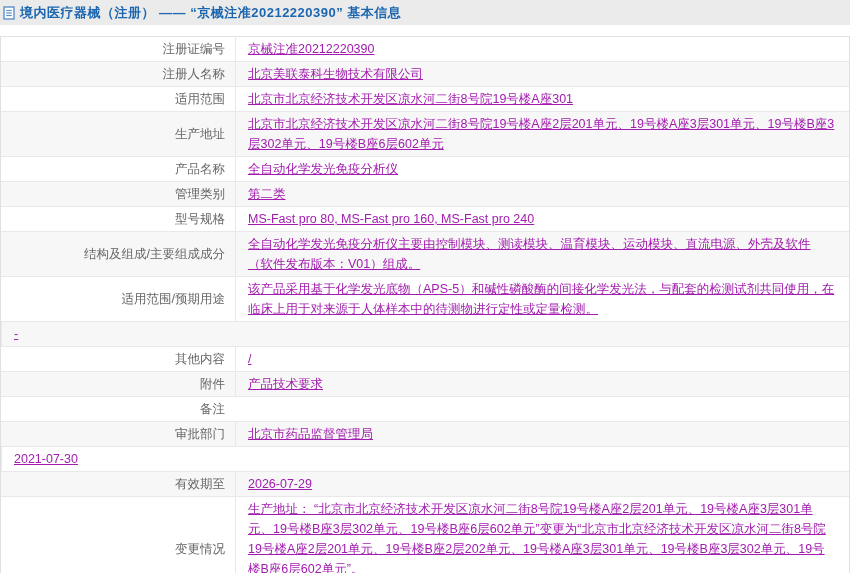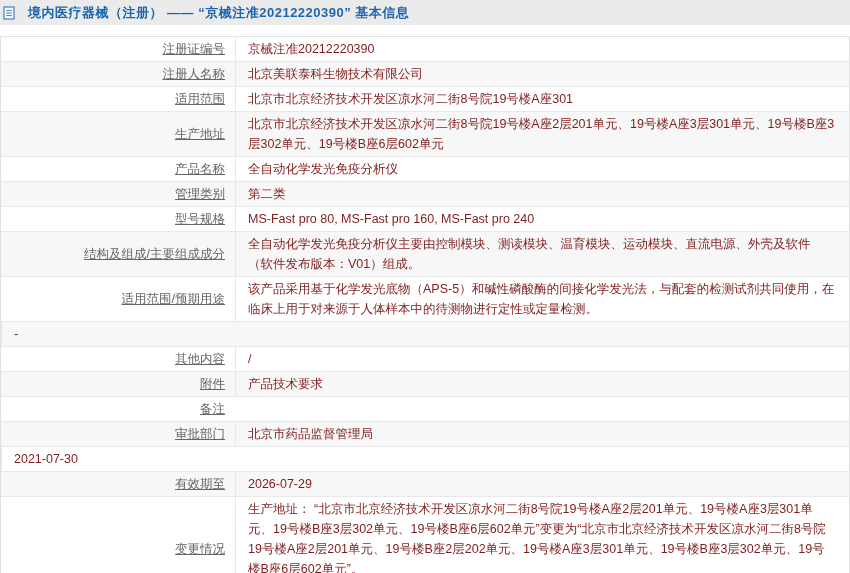--- a/index.html
+++ b/index.html
@@ -1,42 +1,42 @@
 <!DOCTYPE html>
 <html><head>
 <meta charset="utf-8">
 <style>
   * { margin:0; padding:0; box-sizing:border-box; }
   html,body { background:#fff; width:850px; }
   body { font-family:"Liberation Sans","DejaVu Sans",sans-serif; font-size:12.5px; color:#555; }
 
   .titlebar {
     height:25px; background:#ebebeb; display:flex; align-items:center;
-    padding-left:3px; gap:12px;
+    padding-left:3px; gap:4px;
   }
   .titlebar .title { color:#1c66b0; font-weight:bold; font-size:13px; letter-spacing:0.5px; }
   .doc-icon { width:13px; height:14px; display:inline-block; }
 
   .gap { height:11px; background:#fff; }
 
   .info-table {
     width:850px; border:1px solid #e0e0e0; border-top:1px solid #e3e3e3;
     background:#fff;
   }
   .row { display:flex; }
   .row + .row { border-top:1px solid #e8e8e8; }
   .row:nth-child(even) { background:#f7f7f7; }
   .cell { display:flex; align-items:center; min-height:23px; line-height:20px; }
   .cell.label {
     width:234px; flex-shrink:0; justify-content:flex-end; text-align:right;
-    padding:2px 10px 2px 4px; color:#666;text-decoration:underline;
+    padding:2px 10px 2px 4px; color:#666;
   }
   .cell.value {
     flex:1; border-left:1px solid #e8e8e8; padding:2px 14px 2px 12px;
-    color:#7f1d1d; white-space:pre-line;
+    color:#a21caf; white-space:pre-line;text-decoration:underline;
   }
   .row.no-divider .cell.value { border-left:none; }
 </style>
 </head>
 <body>
 
 <div class="titlebar">
   <span class="doc-icon">
     <svg width="13" height="14" viewBox="0 0 13 14">
       <rect x="1" y="1" width="10" height="12" fill="#ffffff" stroke="#5b8fc9" stroke-width="1.4"></rect>

